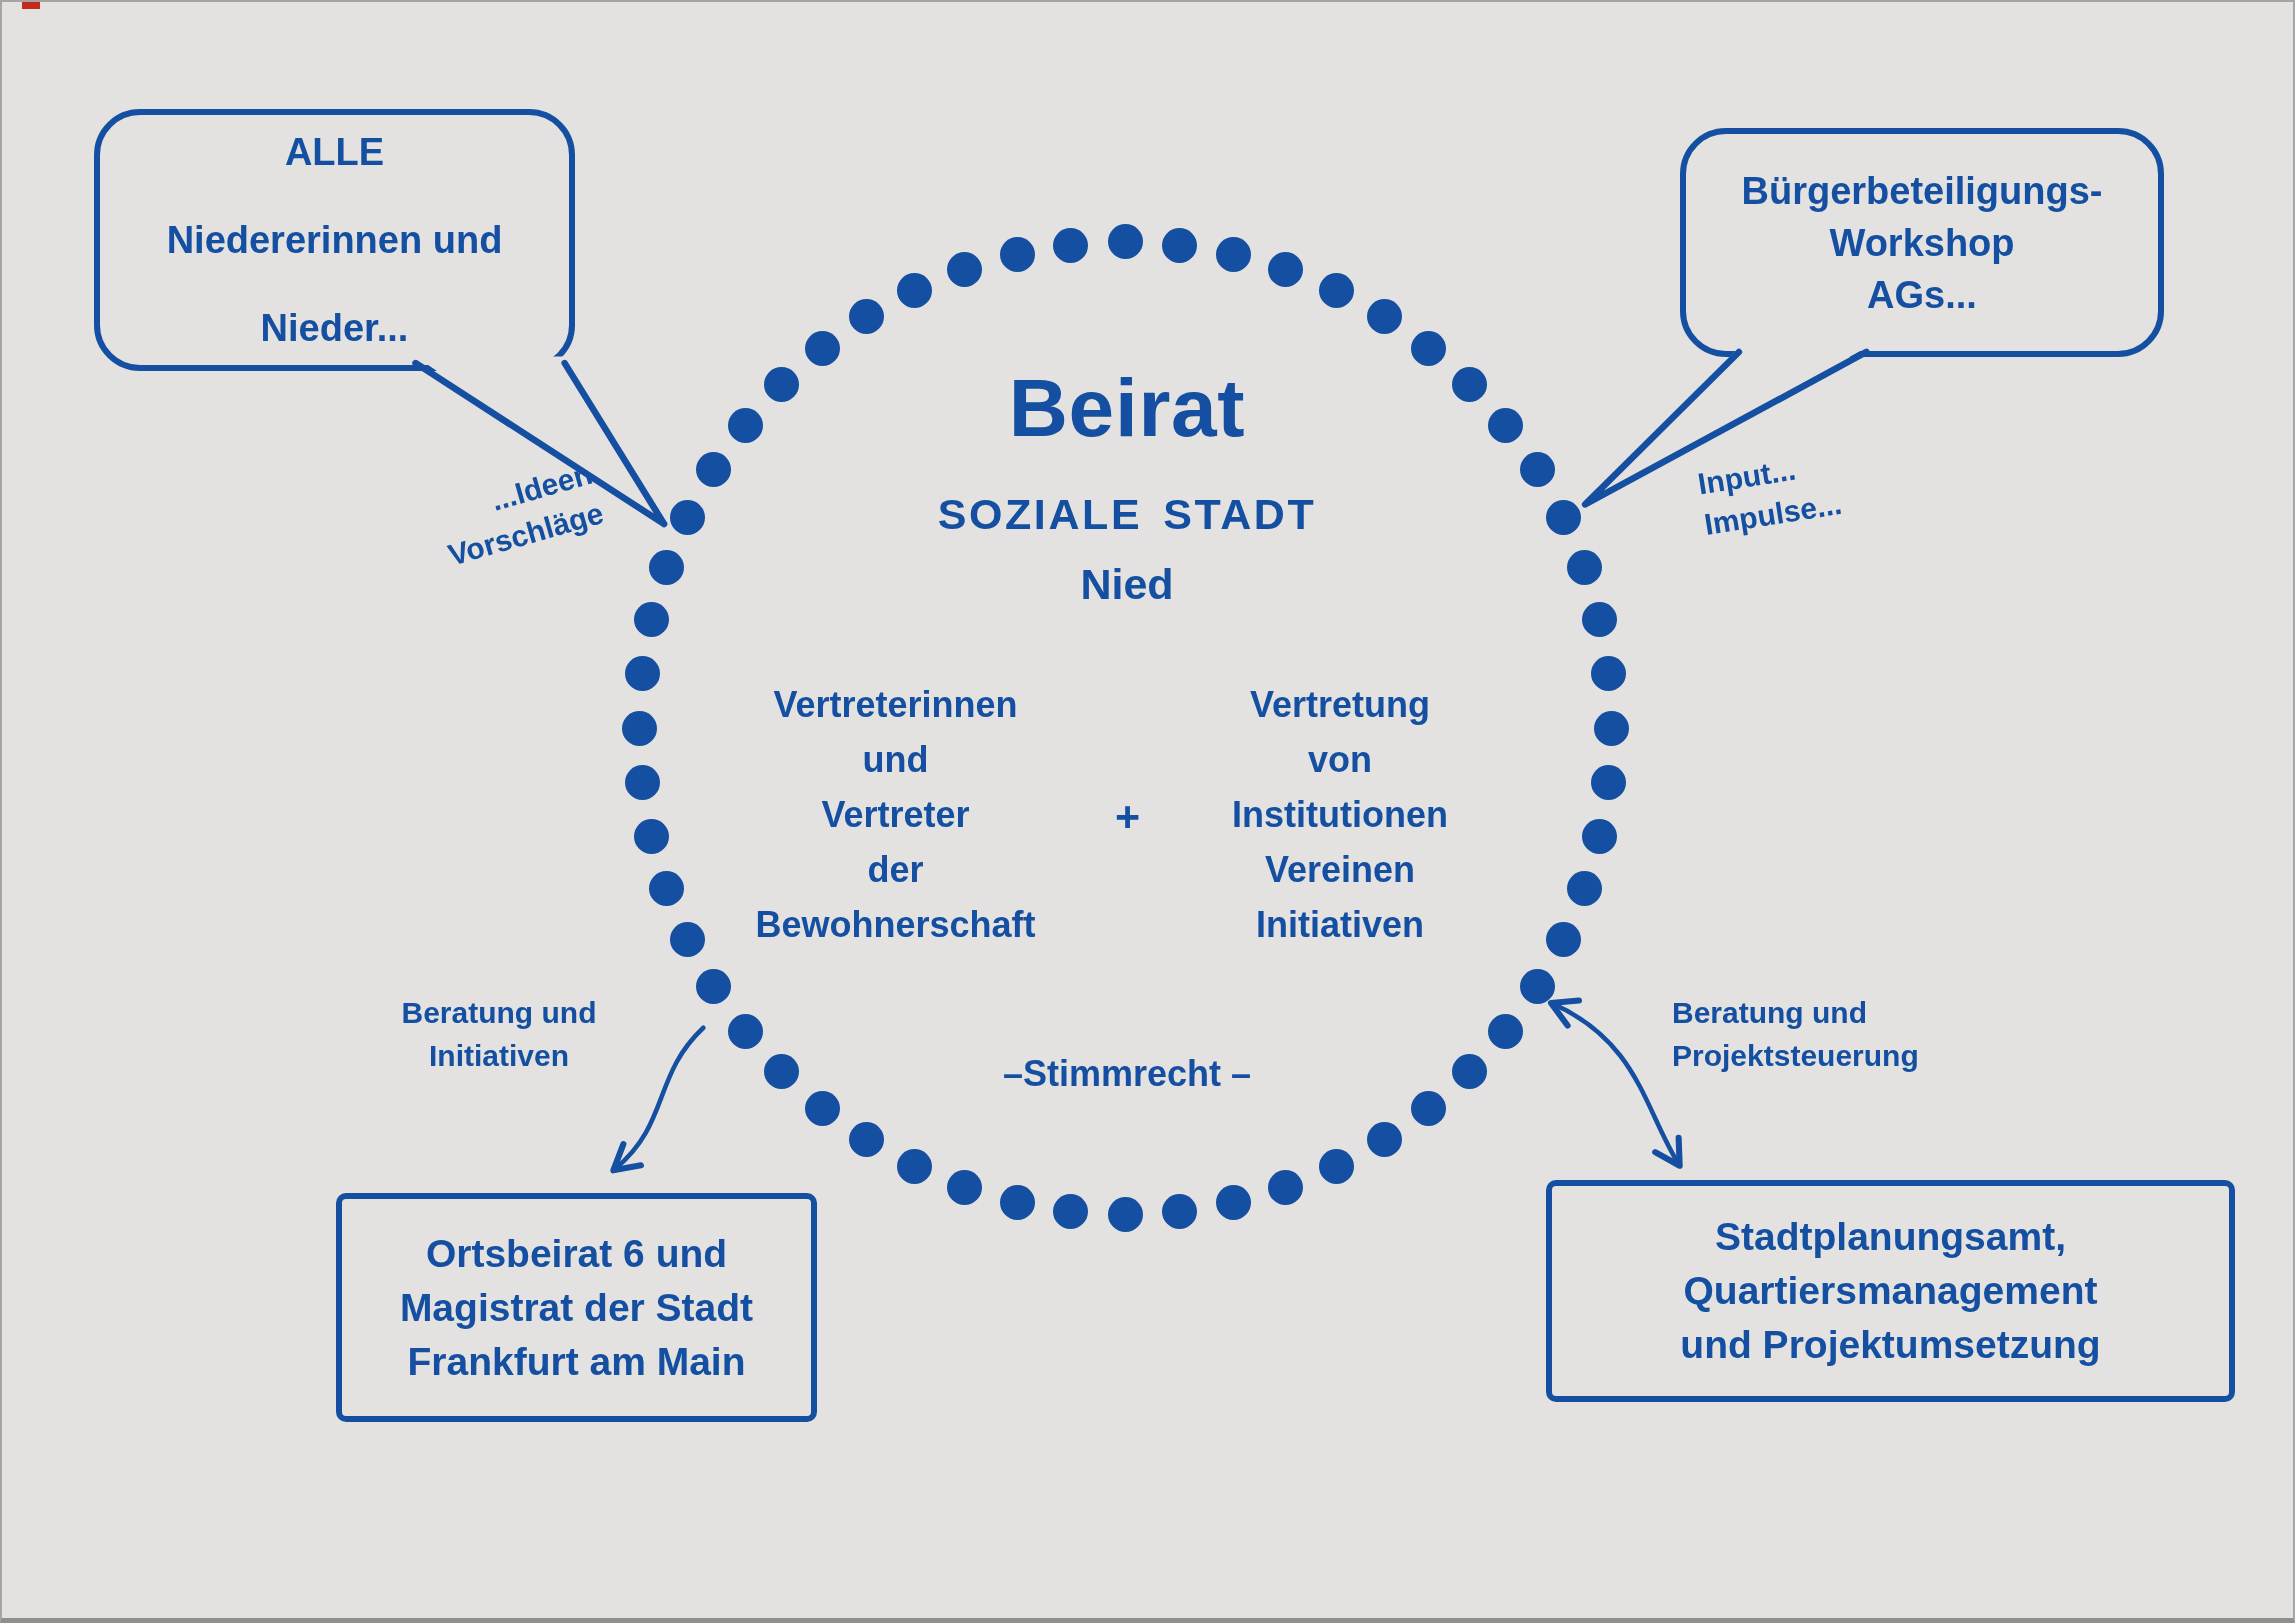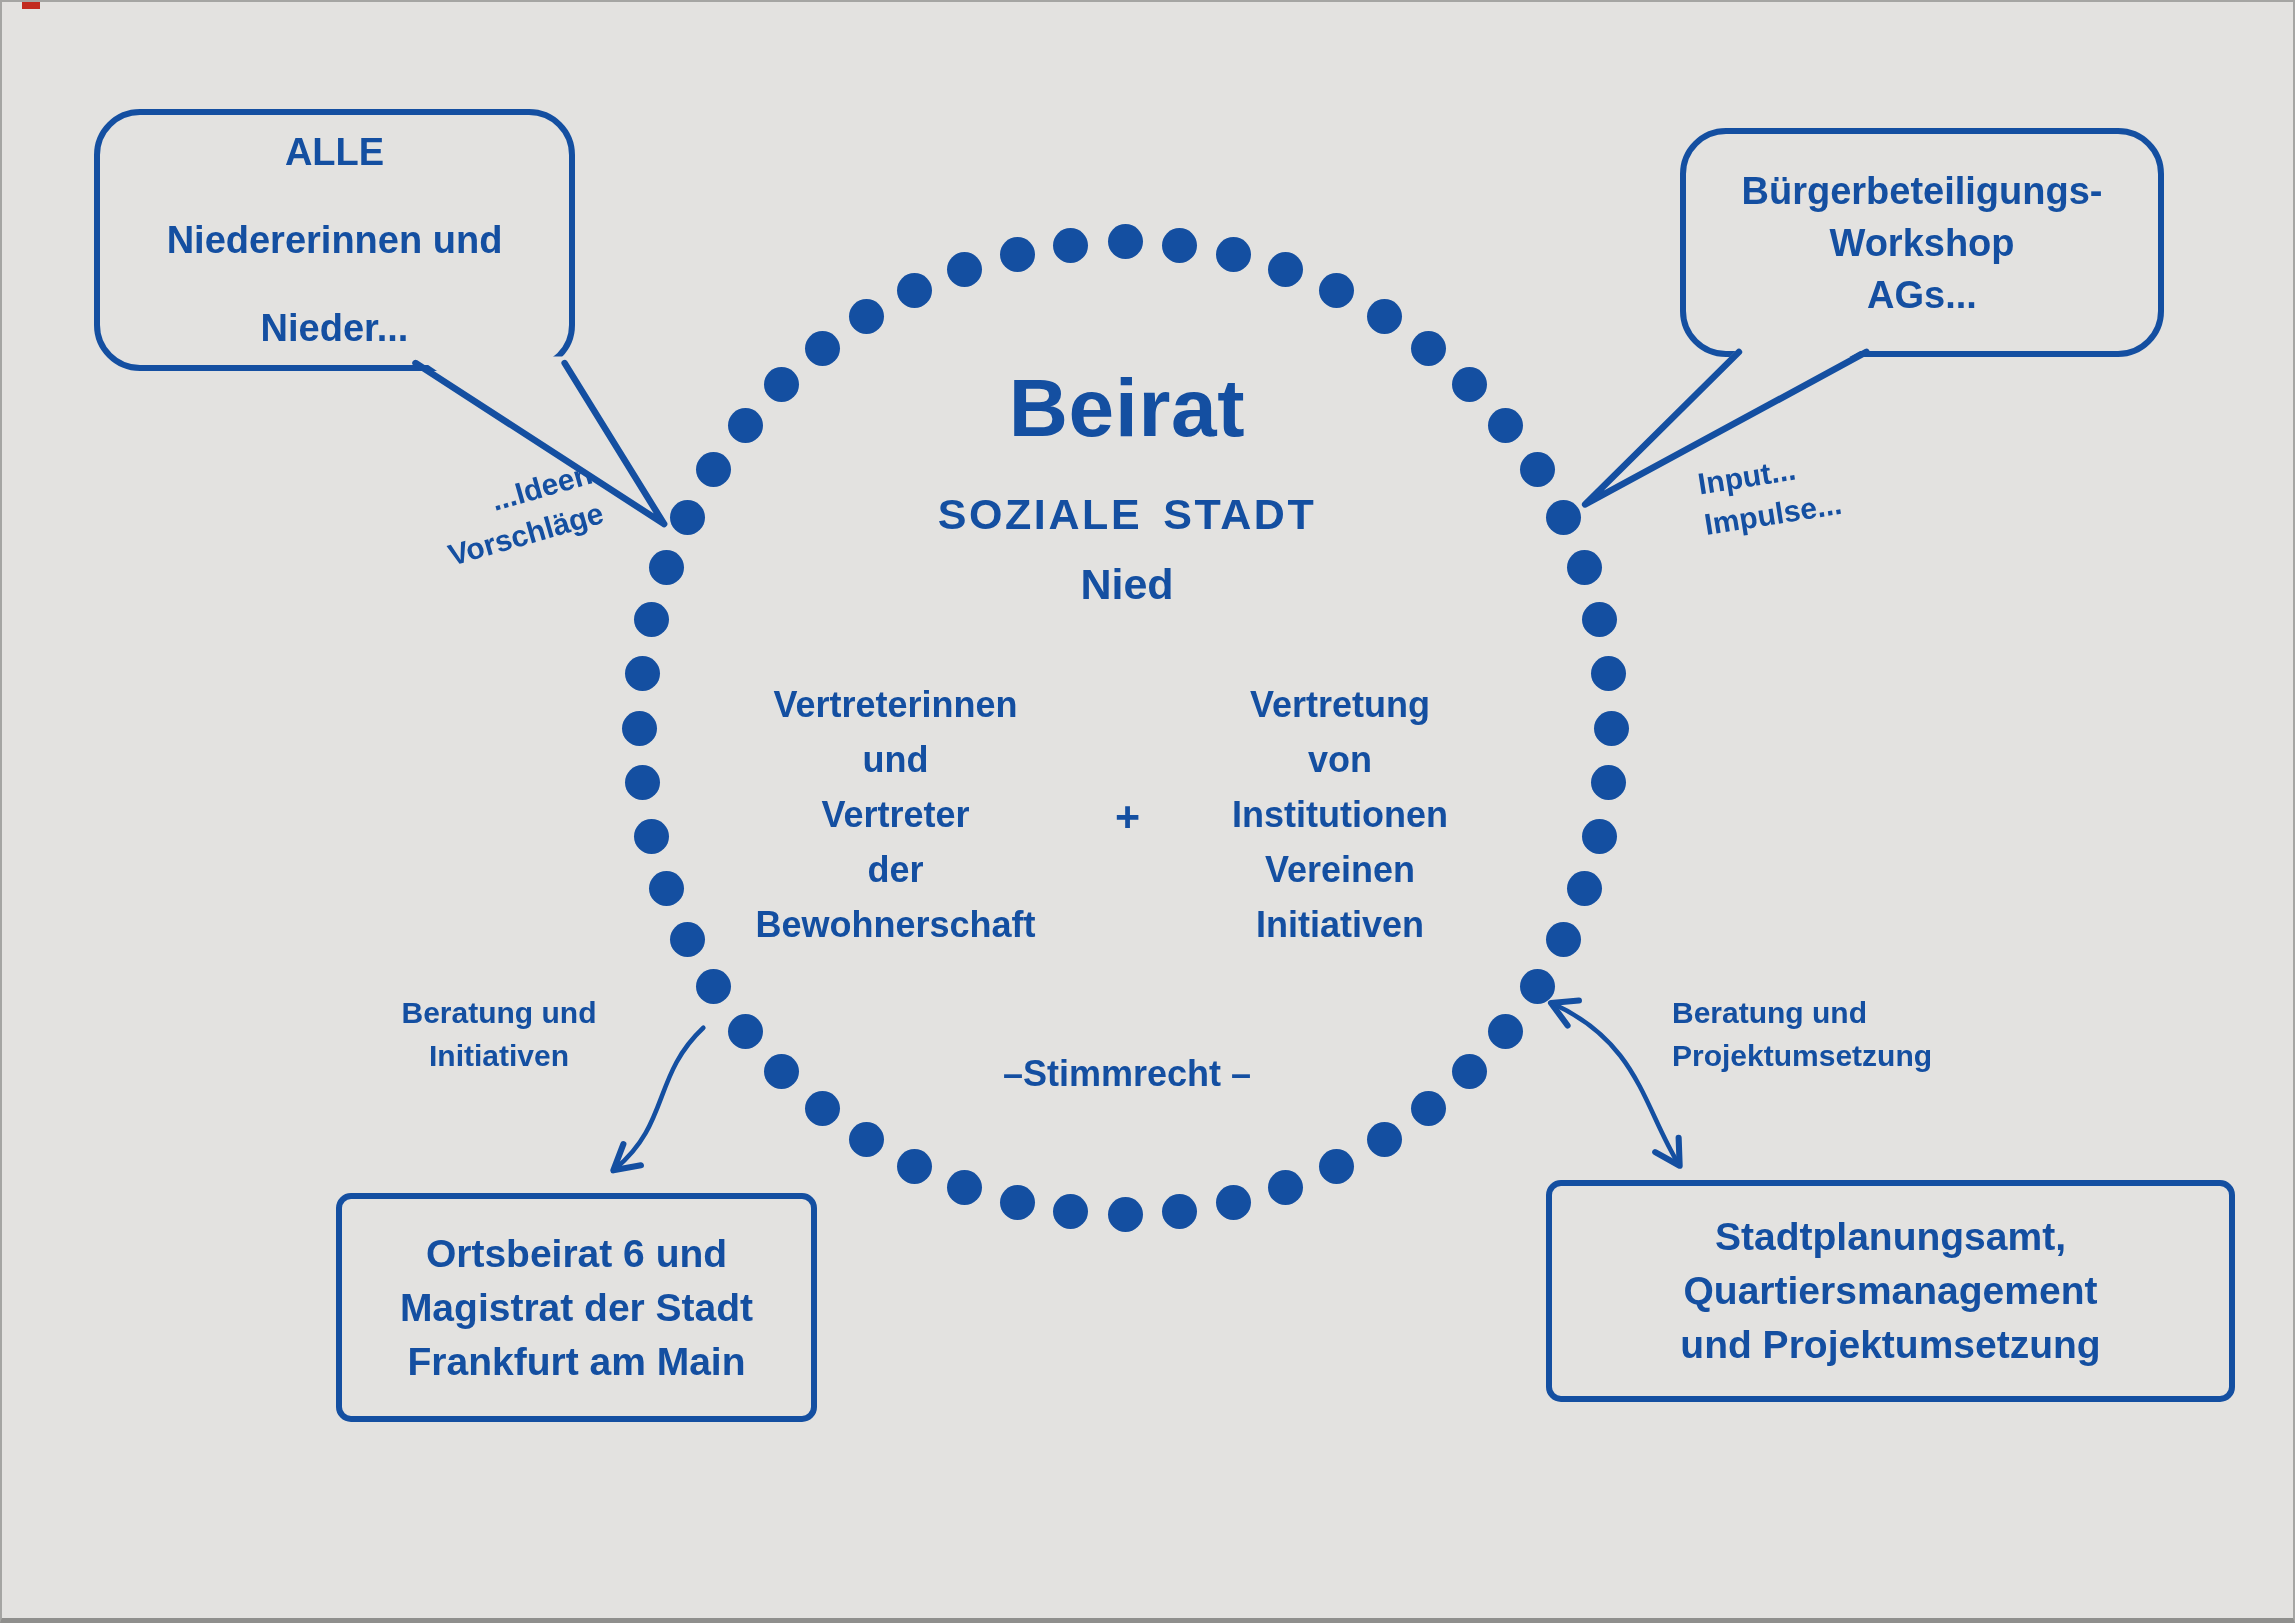--- a/index.html
+++ b/index.html
@@ -69,21 +69,21 @@
     position: absolute;
     border: 6.5px solid var(--blue);
     background: var(--bg);
     display: flex;
     flex-direction: column;
     justify-content: center;
     align-items: center;
     text-align: center;
   }
   .bubble { border-radius: 46px; font-size: 38px; font-weight: 600; line-height: 52px; }
-  .infobox { border-radius: 15px; font-size: 39px; font-weight: 600; line-height: 54px; }
+  .infobox { border-radius: 10px; font-size: 39px; font-weight: 600; line-height: 54px; }
 
   #bubble-tl { left: 92px;  top: 107px;  width: 481px; height: 262px; gap: 36px; }
   #bubble-tr { left: 1678px; top: 126px;  width: 484px; height: 229px; }
   #box-bl    { left: 334px;  top: 1191px; width: 481px; height: 229px; }
   #box-br    { left: 1544px; top: 1178px; width: 689px; height: 222px; }
 
   
   .small-label {
     position: absolute;
     font-size: 30px; font-weight: 600; line-height: 43px;
@@ -240,21 +240,21 @@
     <div>Input...</div>
     <div>Impulse...</div>
   </div>
 
   <div class="small-label" id="lbl-empfehlungen">
     <div>Beratung und</div>
     <div>Initiativen</div>
   </div>
   <div class="small-label" id="lbl-projekt">
     <div>Beratung und</div>
-    <div>Projektumsetzung</div>
+    <div>Projektsteuerung</div>
   </div>
 
   <svg class="overlay" width="2295" height="1623" viewBox="0 0 3508 2481">
     <defs>
       <marker id="ah" viewBox="0 0 12 12" refX="9" refY="6" markerWidth="8" markerHeight="8" orient="auto-start-reverse">
         <path d="M2 1.5 L10 6 L2 10.5" style="fill:none;stroke:var(--blue);stroke-width:2;stroke-linecap:round;stroke-linejoin:round"></path>
       </marker>
     </defs>
 
     <g>

